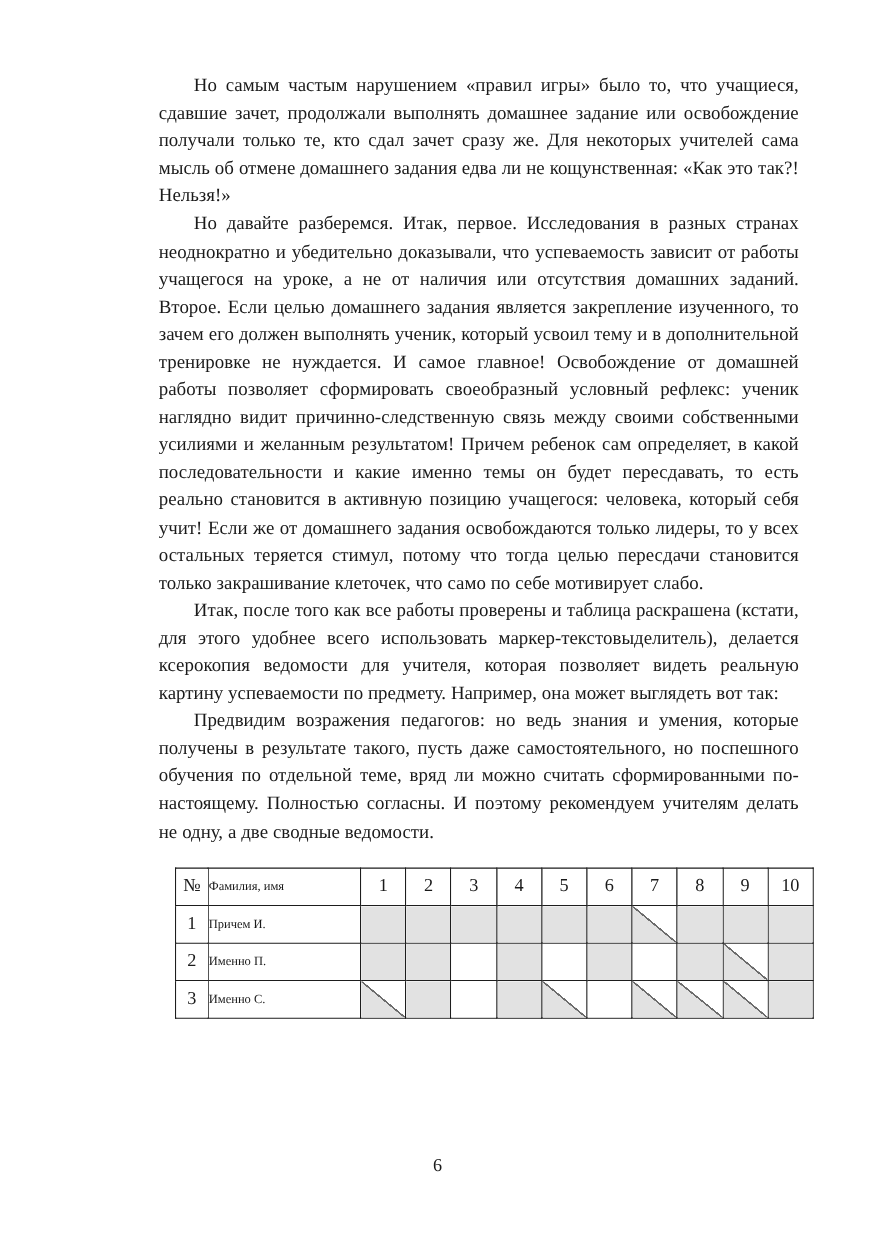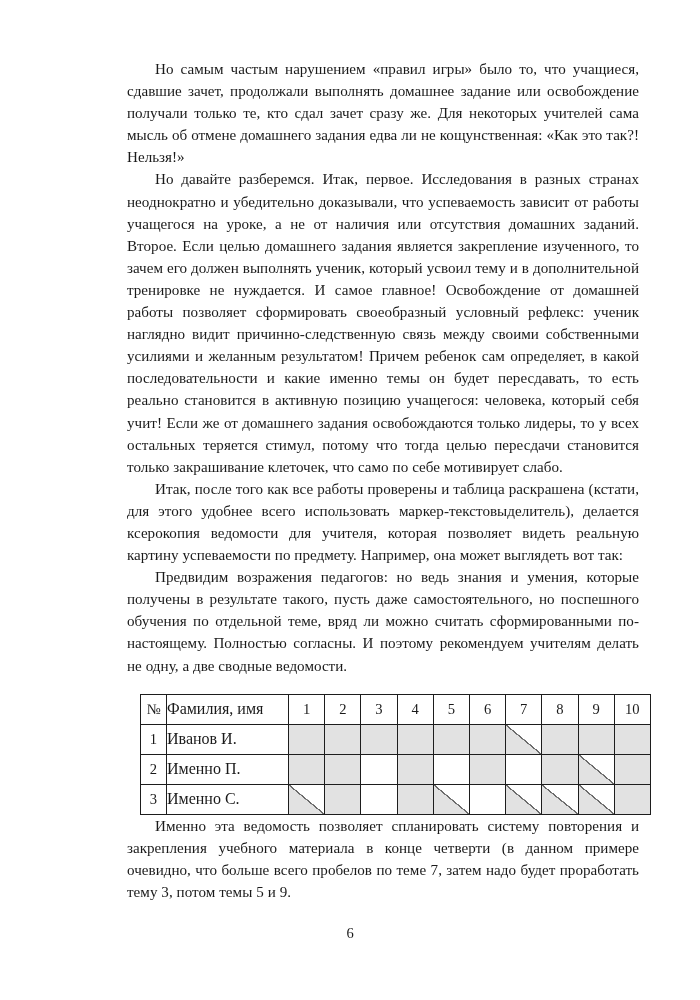--- a/index.html
+++ b/index.html
@@ -64,21 +64,21 @@
   col.c-name   { width: 122px; }
   col.c-topic  { width: 36.2px; }
 
   th.num-head, td.num-cell {
     text-align: center;
     font-size: 14.6px;
   }
   th.name-head, td.name-cell {
     text-align: left;
     padding-left: 7px;
-    font-size: 16px;
+    font-size: 10px;
   }
   th.topic-head {
     text-align: center;
     font-size: 14.6px;
   }
   td.mark {
     padding: 0;
   }
   .fill-full {
     position: absolute;
@@ -149,21 +149,21 @@
             <th class="topic-head">7</th>
             <th class="topic-head">8</th>
             <th class="topic-head">9</th>
             <th class="topic-head">10</th>
           </tr>
         </thead>
         <tbody>
 
           <tr>
             <td class="num-cell">1</td>
-            <td class="name-cell">Иванов И.</td>
+            <td class="name-cell">Причем И.</td>
             <td class="mark">
                 <span class="fill-full"></span>
               </td>
             <td class="mark">
                 <span class="fill-full"></span>
               </td>
             <td class="mark">
                 <span class="fill-full"></span>
               </td>
             <td class="mark">
@@ -256,19 +256,18 @@
               </td>
             <td class="mark">
                 <span class="fill-full"></span>
               </td>
           </tr>
 
         </tbody>
       </table>
     </div>
 
-    <p class="para after-table">Именно эта ведомость позволяет спланировать систему повторения и закрепления учебного материала в конце четверти (в данном примере очевидно, что больше всего пробелов по теме 7, затем надо будет проработать тему 3, потом темы 5 и 9.</p>
 
   </div>
 
   <div class="folio">6</div>
 
 </div>
 
 </body></html>

